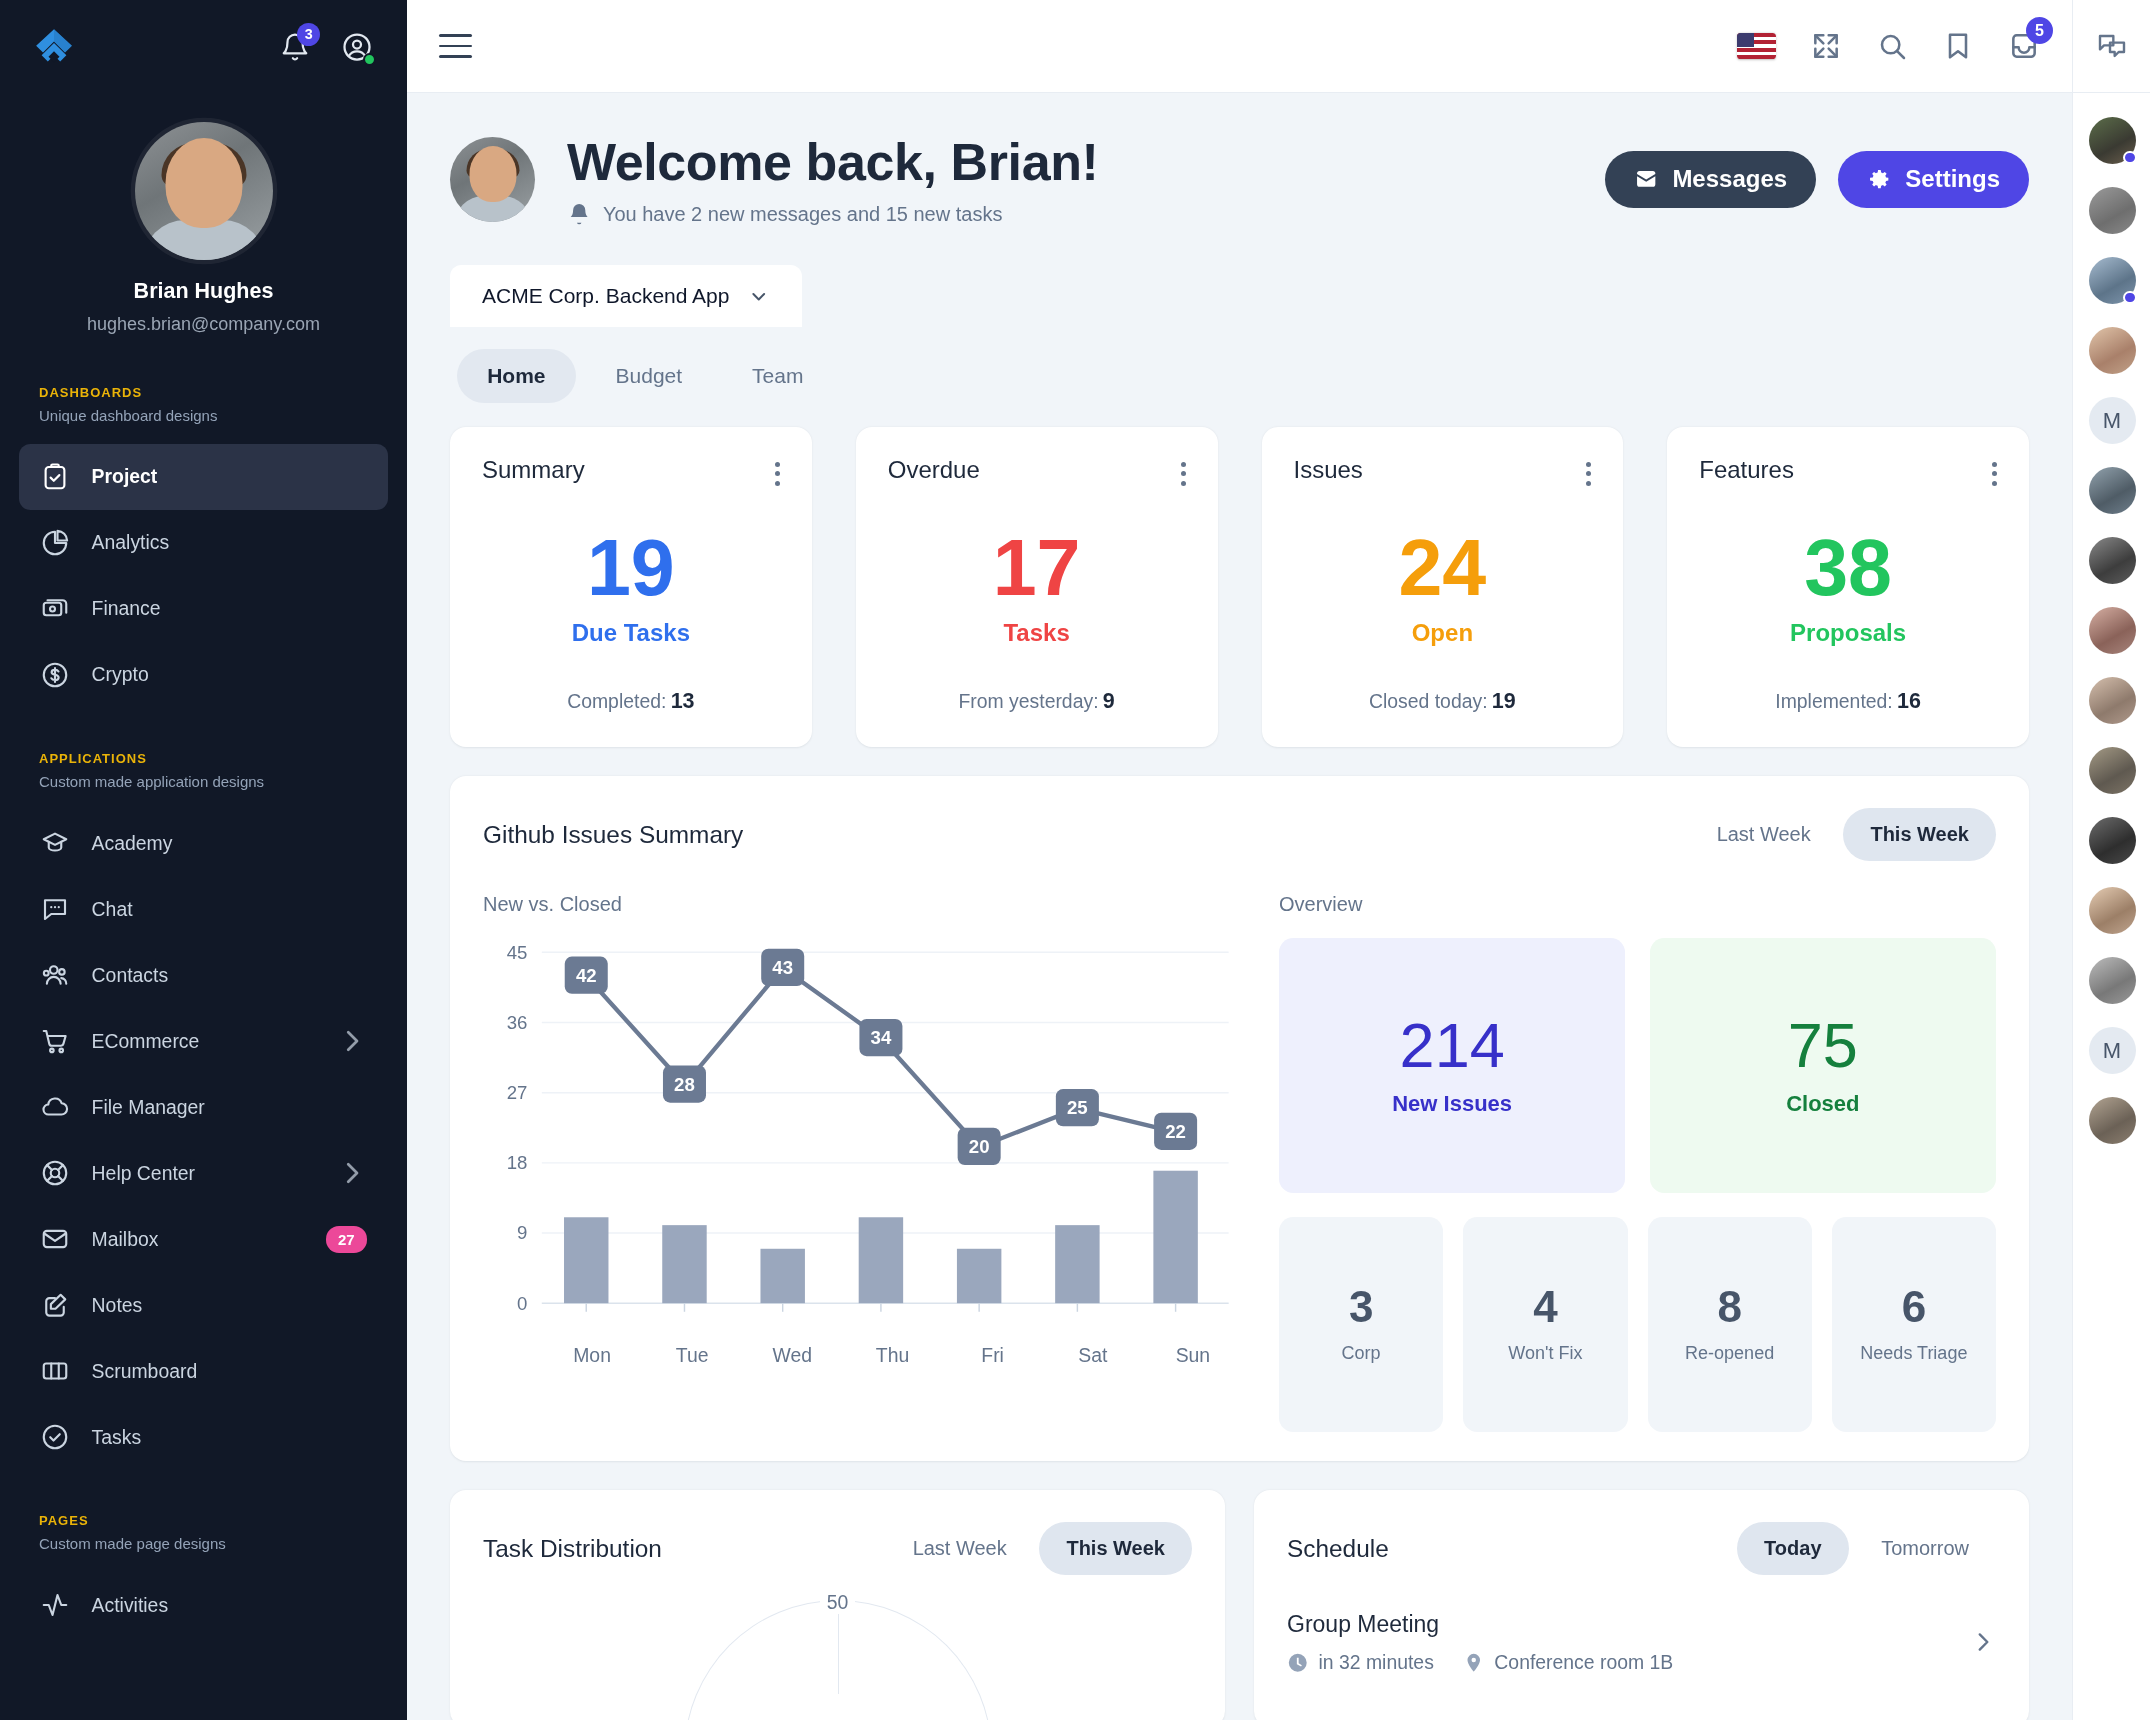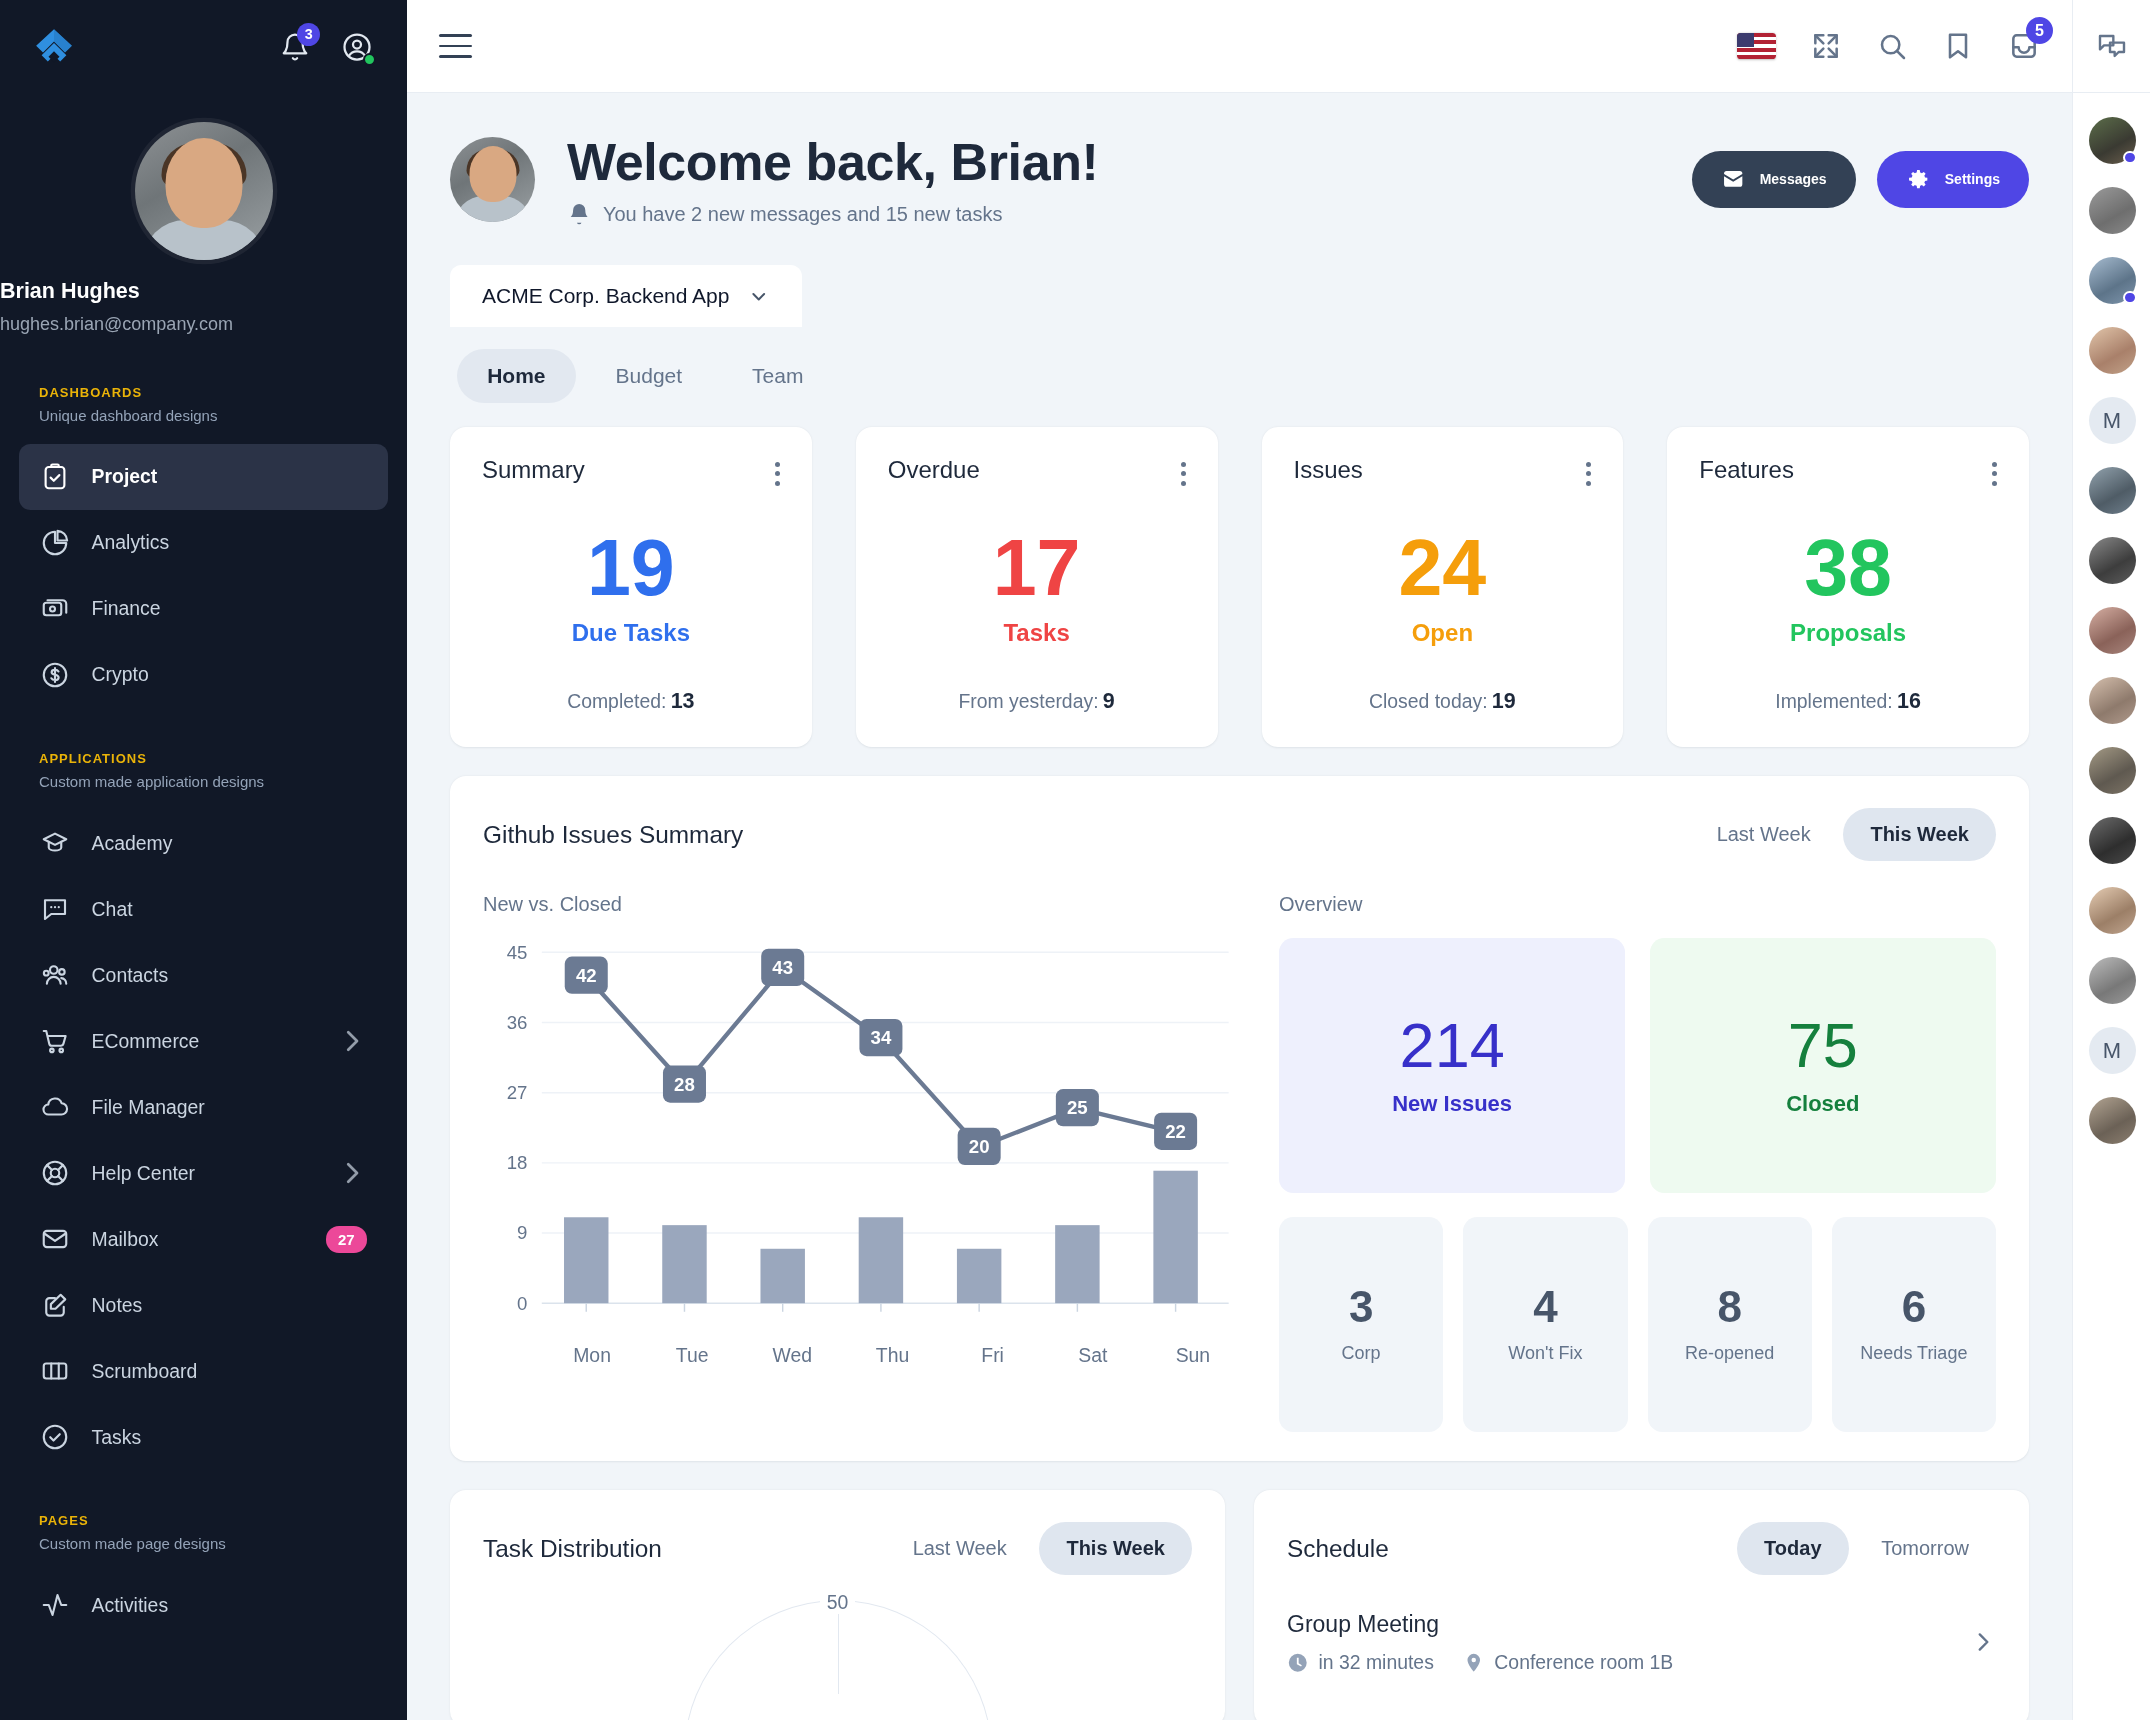--- a/index.html
+++ b/index.html
@@ -27,21 +27,21 @@
     position: absolute; top: -5.7px; right: -7.2px;
     background: #4f46e5; color: #fff; font-size: 14.3px; font-weight: 700;
     min-width: 23px; height: 23px; border-radius: 11.5px;
     display: flex; align-items: center; justify-content: center; padding: 0 5.7px;
   }
   .sb-dot-online {
     position: absolute; bottom: -1.4px; right: -1.4px;
     width: 13px; height: 13px; border-radius: 50%;
     background: #22c55e; border: 2.2px solid #111827;
   }
-  .sb-profile { padding: 29px 0 7.2px; }
+  .sb-profile { padding: 29px 0 7.2px; text-align: center; }
   .sb-avatar {
     width: 138px; height: 138px; border-radius: 50%; margin: 0 auto;
     background: linear-gradient(150deg,#8e9295 0%,#6f7578 40%,#9ba1a4 100%);
     position: relative; overflow: hidden;
     box-shadow: 0 0 0 4.3px rgba(255,255,255,0.06);
   }
   .sb-avatar .face {
     position: absolute; left: 50%; top: 44%; transform: translate(-50%,-50%);
     width: 77px; height: 90px; border-radius: 50% 50% 46% 46%;
     background: #d9a882;
@@ -116,21 +116,21 @@
     width: 53px; height: 29px; border-radius: 29px 29px 10px 10px; background: #4a3526; }
   .w-avatar .body { position: absolute; left:50%; bottom:-7.2px; transform: translateX(-50%);
     width: 77px; height: 33px; border-radius: 29px 29px 0 0; background: #b8c2ca; }
   .w-text { margin-left: 32px; }
   .w-title { font-size: 52px; font-weight: 700; color: #1e293b; letter-spacing: -0.4px; }
   .w-sub { display: flex; align-items: center; gap: 11.5px; margin-top: 10px; font-size: 20px; color: #64748b; }
   .w-sub svg { width: 24.4px; height: 24.4px; color: #64748b; }
   .w-actions { margin-left: auto; display: flex; gap: 21.5px; }
   .btn {
     display: flex; align-items: center; gap: 14.3px; height: 57px; padding: 0 29px;
-    border-radius: 29px; font-size: 14px; font-weight: 600; color: #fff; border: none;
+    border-radius: 29px; font-size: 24px; font-weight: 600; color: #fff; border: none;
   }
   .btn svg { width: 24.4px; height: 24.4px; }
   .btn-dark { background: #334155; }
   .btn-primary { background: #4f46e5; }
 
   
   .proj-tabstrip { margin-top: 39px; display: flex; }
   .proj-tab {
     background: #ffffff; border-radius: 11.5px 11.5px 0 0; height: 62px;
     display: flex; align-items: center; gap: 18.6px; padding: 0 32px;

